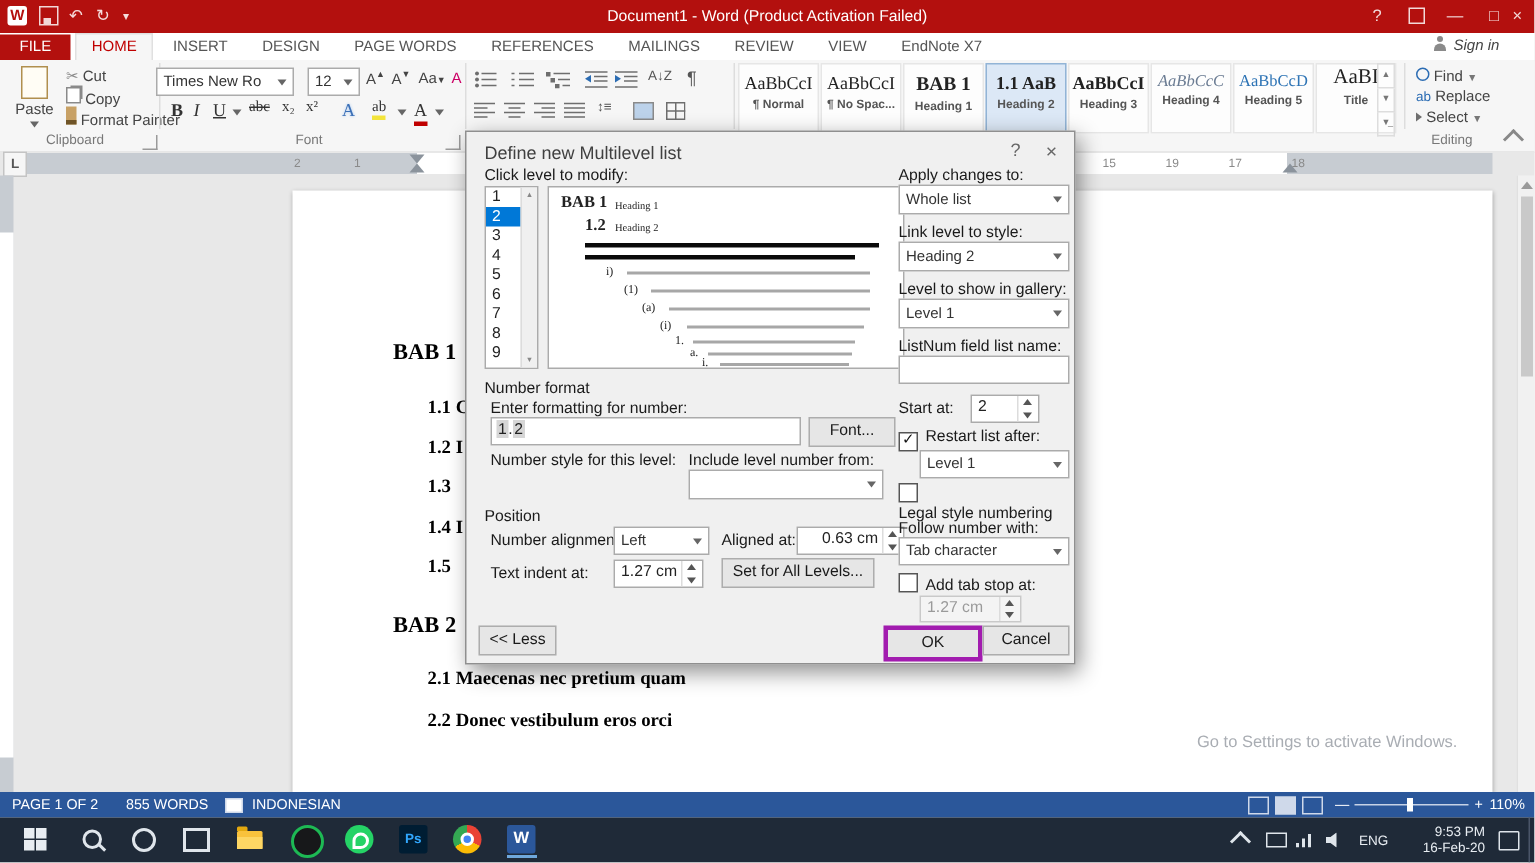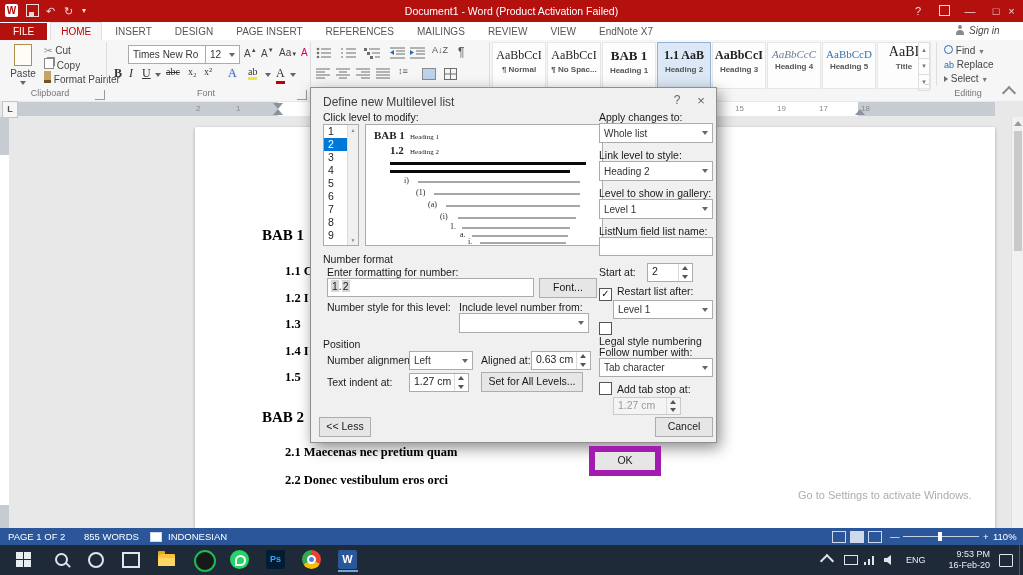--- a/index.html
+++ b/index.html
@@ -83,21 +83,21 @@
   .spin .sv{flex:1;padding-left:4px;line-height:15px;white-space:nowrap;overflow:hidden;}
   .spin .sb{width:13px;border-left:1px solid #dcdcdc;display:flex;flex-direction:column;}
   .spin .sb i{flex:1;display:block;position:relative;}
   .spin .sb i:after{content:"";position:absolute;left:3px;}
   .spin .sb i.up:after{top:2px;border-left:3px solid transparent;border-right:3px solid transparent;border-bottom:4px solid #555;}
   .spin .sb i.dn:after{top:2px;border-left:3px solid transparent;border-right:3px solid transparent;border-top:4px solid #555;}
   .spin.dis{background:#f4f4f4;color:#9a9a9a;border-color:#c9c9c9;}
   .chk{display:inline-block;width:11px;height:11px;background:#fff;border:1px solid #555;vertical-align:-2px;margin-right:5px;}
   .chk.on:after{content:"✓";display:block;font-size:10px;line-height:10px;text-align:center;color:#111;}
   .btn{background:#e6e6e6;border:1px solid #adadad;text-align:center;font-size:10.5px;color:#1a1a1a;line-height:16px;}
-  .btn.primary{border:6px solid #a21caf;margin-top:29px;}
+  .btn.primary{border:3px solid #a21caf;}
   .sec{color:#1a1a1a;}
 
   
   #statusbar{left:0;top:528px;width:1023px;height:17px;background:#2b579a;color:#fff;font-size:9.5px;}
   #statusbar .it{line-height:17px;white-space:nowrap;}
   .vico{width:12px;height:10px;border:1px solid #cfd9ea;top:3px;}
 
   
   #taskbar{left:0;top:545px;width:1023px;height:30px;background:#1f2a38;color:#e8edf2;}
   .tico{top:5px;width:20px;height:20px;}
@@ -144,21 +144,21 @@
     <div class="abs ctrl" style="left:957px;">—</div>
     <div class="abs ctrl" style="left:983px;">□</div>
     <div class="abs ctrl" style="left:1000px;width:23px;">×</div>
   </div>
 
   <div id="tabrow" class="abs">
     <span class="tab file">FILE</span>
     <span class="tab active">HOME</span>
     <span class="tab">INSERT</span>
     <span class="tab">DESIGN</span>
-    <span class="tab">PAGE INSERT</span>
+    <span class="tab">PAGE WORDS</span>
     <span class="tab">REFERENCES</span>
     <span class="tab">MAILINGS</span>
     <span class="tab">REVIEW</span>
     <span class="tab">VIEW</span>
     <span class="tab">EndNote X7</span>
     <span class="abs signin" style="left:955px;top:0;"><span class="person"></span><span>Sign in</span></span>
   </div>
 
   <div id="ribbon" class="abs">
 
@@ -167,21 +167,21 @@
       <div class="rbtn">Paste</div>
       <div class="darr" style="margin:2px auto 0;"></div>
     </div>
     <div class="abs rbtn" style="left:44px;top:5px;"><span style="color:#8a8a8a;">✂</span> <span>Cut</span></div>
     <div class="abs rbtn" style="left:44px;top:18px;"><span style="display:inline-block;width:8px;height:9px;border:1px solid #8a8a8a;background:#fff;box-shadow:2px -2px 0 -1px #8a8a8a;"></span> <span>Copy</span></div>
     <div class="abs rbtn" style="left:44px;top:31px;"><span style="display:inline-block;width:7px;height:9px;background:#c8a165;border-bottom:3px solid #6f5427;"></span> <span>Format Painter</span></div>
     <div class="abs glabel" style="left:18px;top:48px;width:64px;">Clipboard</div>
     <div class="abs launch" style="left:95px;top:50px;"></div>
     <div class="abs gsep" style="left:106px;"></div>
 
-    <div class="abs combo" style="left:128px;top:5px;width:90px;height:17px;">
+    <div class="abs combo" style="left:104px;top:5px;width:90px;height:17px;">
       <span class="txt">Times New Ro</span>
         <span class="darr"></span>
     </div>
     <div class="abs combo" style="left:205px;top:5px;width:33px;height:17px;">
       <span class="txt">12</span>
         <span class="darr"></span>
     </div>
     <span class="abs mini" style="left:244px;top:7px;"><span>A</span><span style="font-size:6px;vertical-align:5px;">▲</span></span>
     <span class="abs mini" style="left:261px;top:7px;"><span>A</span><span style="font-size:6px;vertical-align:5px;">▼</span></span>
     <span class="abs mini" style="left:279px;top:7px;"><span>Aa</span><span style="font-size:6px;">▼</span></span>
@@ -473,21 +473,21 @@
       </div>
     <div class="abs" style="left:288px;top:234px;"><span class="chk"></span><span class="dlbl">Legal style numbering</span></div>
 
     <div class="abs sec" style="left:12px;top:250px;">Position</div>
     <div class="abs dlbl" style="left:16px;top:266px;">Number alignment:</div>
     <div class="abs combo" style="left:98px;top:263px;width:62px;height:17px;">
         <span class="txt">Left</span>
         <span class="darr"></span>
       </div>
     <div class="abs dlbl" style="left:170px;top:266px;">Aligned at:</div>
-    <div class="abs spin" style="left:220px;top:263px;width:58px;height:17px;">
+    <div class="abs spin" style="left:220px;top:263px;width:58px;height:17px;padding-left:12px;">
         <span class="sv">0.63 cm</span>
         <span class="sb">
           <i class="up"></i>
           <i class="dn"></i>
         </span>
       </div>
     <div class="abs dlbl" style="left:288px;top:258px;">Follow number with:</div>
     <div class="abs combo" style="left:288px;top:270px;width:112px;height:17px;">
         <span class="txt">Tab character</span>
         <span class="darr"></span>

